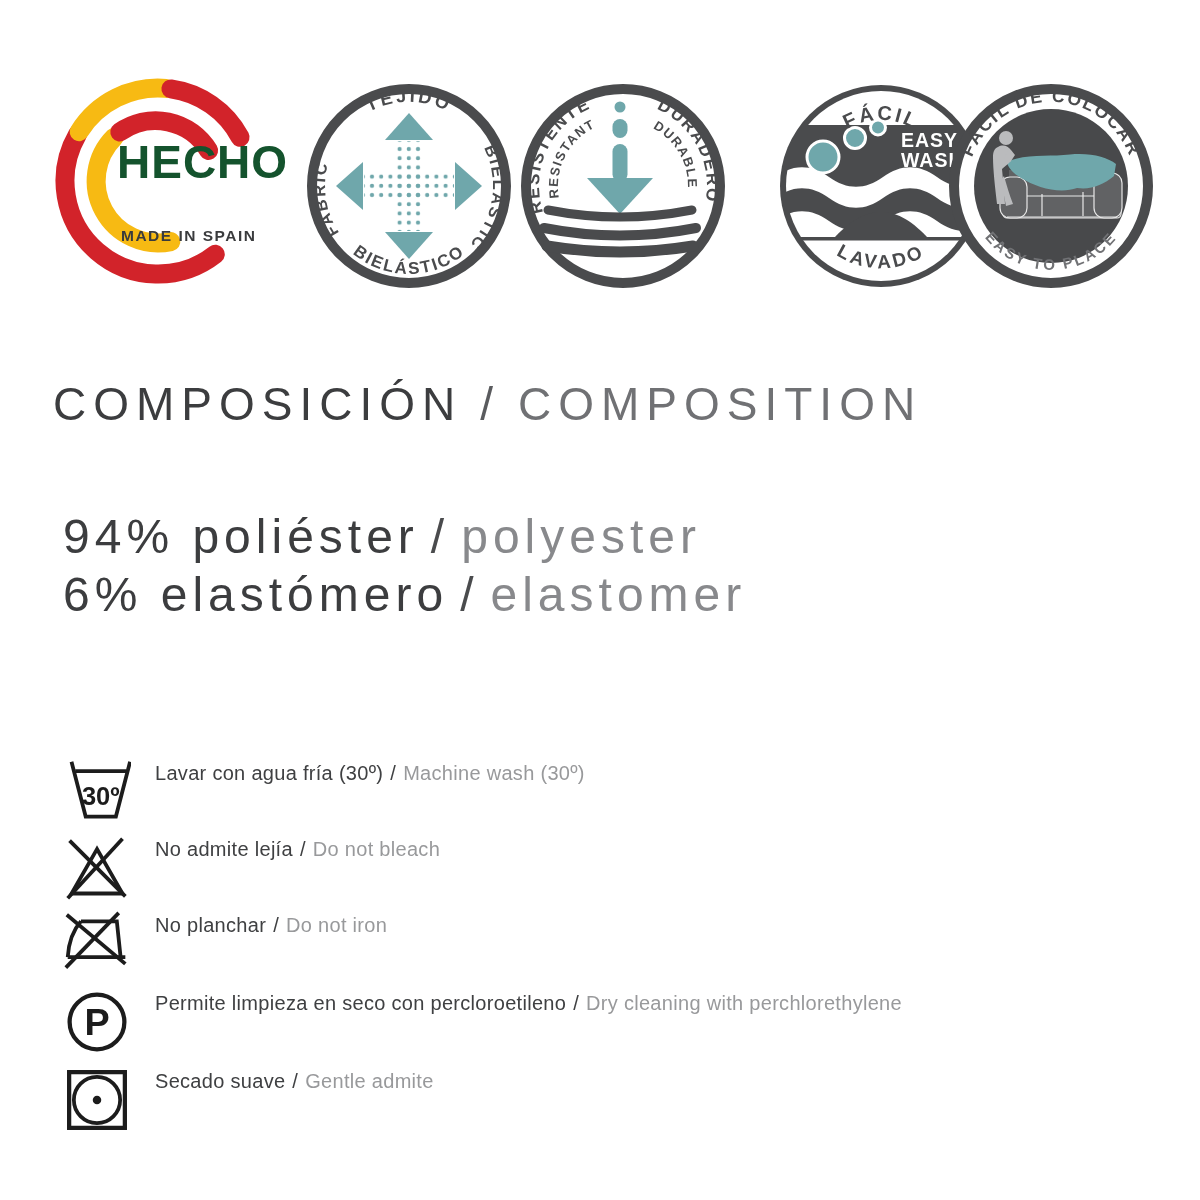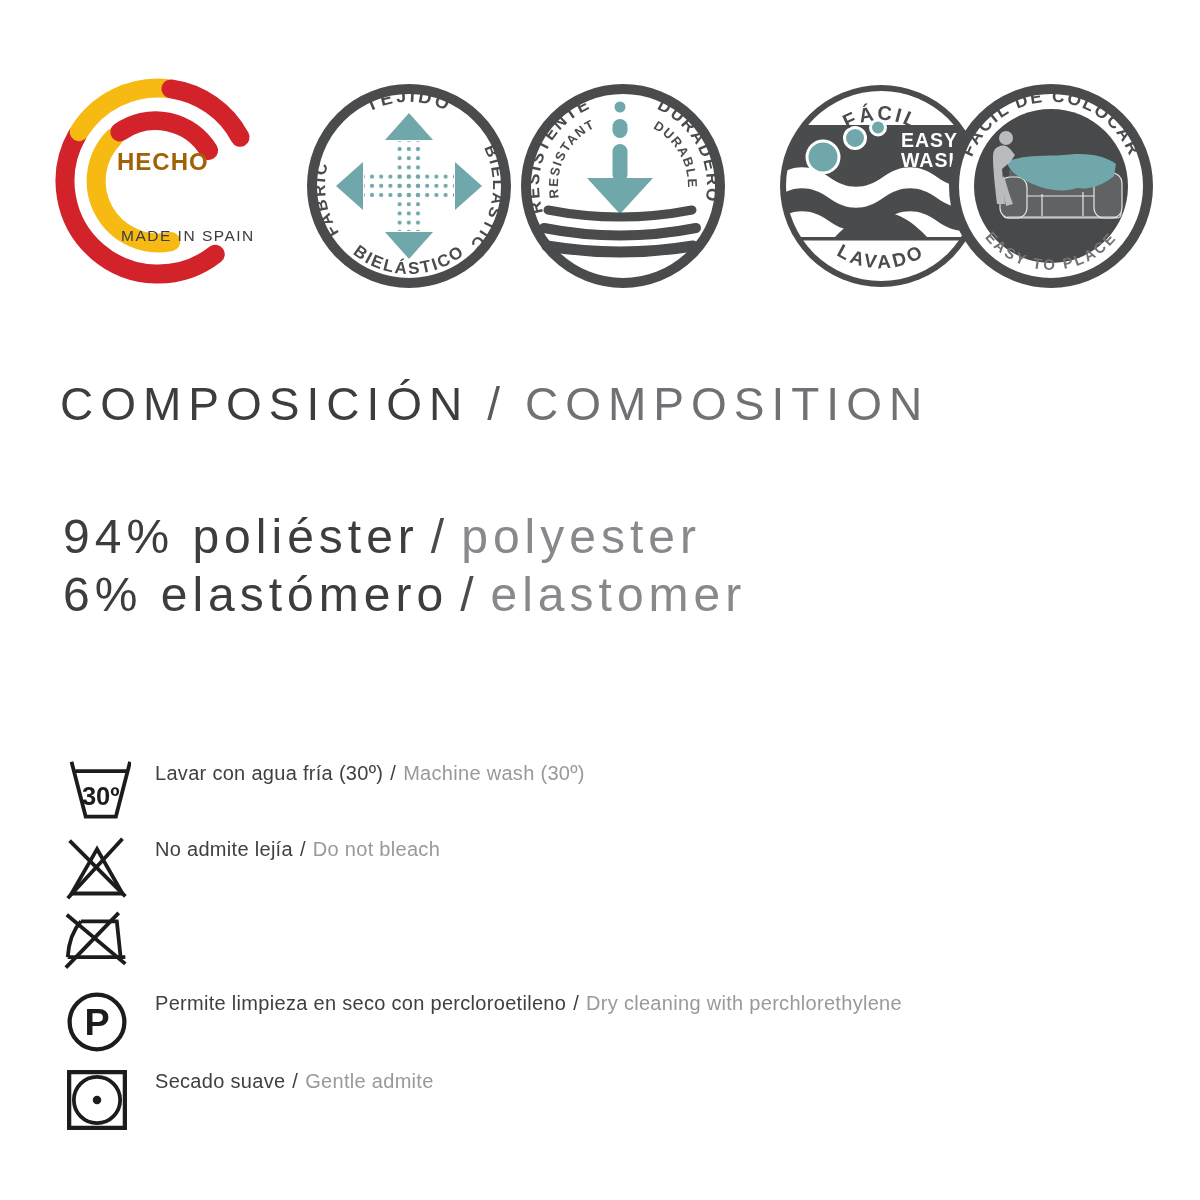--- a/index.html
+++ b/index.html
@@ -2,31 +2,31 @@
 <html><head>
 <meta charset="utf-8">
 <style>
   html,body{margin:0;padding:0;}
   body{width:1200px;height:1200px;position:relative;background:#ffffff;overflow:hidden;
        font-family:"Liberation Sans",sans-serif;}
   .abs{position:absolute;}
 
   
   #logo{left:45px;top:70px;width:280px;height:235px;}
-  .logo-line1{left:72px;top:75px;font-size:24px;font-weight:bold;color:#a16207;letter-spacing:1px;line-height:34px;}
+  .logo-line1{left:72px;top:75px;font-size:46px;font-weight:bold;color:#14532d;letter-spacing:1px;line-height:34px;}
   .logo-line2{left:72px;top:103px;font-size:34px;font-weight:bold;color:#3A3B3D;letter-spacing:0.5px;line-height:34px;}
-  .logo-sub{left:76px;top:158px;font-size:15.5px;font-weight:normal;color:#3A3B3D;letter-spacing:1.5px;line-height:16px;}
+  .logo-sub{left:76px;top:158px;font-size:15.5px;font-weight:bold;color:#3A3B3D;letter-spacing:1.5px;line-height:16px;}
 
   
   .badge{top:80px;width:212px;height:212px;}
   #badge1{left:303px;} #badge2{left:517px;} #badge3{left:775px;} #badge4{left:945px;}
   .badge svg text{font-family:"Liberation Sans",sans-serif;}
 
   
-  .heading{left:60px;top:381px;font-size:46px;font-weight:300;color:#3C3D3F;letter-spacing:7px;line-height:46px;white-space:nowrap;}
+  .heading{left:53px;top:381px;font-size:46px;font-weight:300;color:#3C3D3F;letter-spacing:7px;line-height:46px;white-space:nowrap;}
   .heading .hsep{color:#5A5B5E;margin:0 18px;}
   .heading .en{color:#707174;}
   .comp{left:63px;top:508px;font-size:48px;font-weight:300;line-height:58px;white-space:nowrap;}
   .comp .line{color:#3C3D3F;letter-spacing:5px;}
   .comp .sep{color:#4A4B4D;margin:0 12px;}
   .comp .en{color:#88898C;}
 
   
   .care-row{left:63px;height:72px;display:flex;align-items:flex-start;gap:24px;}
   .care-row .cicon{width:68px;height:68px;flex:0 0 68px;}
@@ -212,20 +212,23 @@
     <span class="es">No admite lejía</span><span class="sep">/</span><span class="en">Do not bleach</span>
   </div>
 </div>
 
 <div class="abs care-row" id="crow3">
   <svg class="cicon" viewBox="0 0 72 72">
     <path d="M19,12 L57,12 L61,50 M5,50 L66,50 M19,12 C11,21 6,34 5,50" fill="none" stroke="#1C1C1C" stroke-width="4"></path>
     <line x1="4" y1="5" x2="66" y2="57" stroke="#1C1C1C" stroke-width="4"></line>
     <line x1="59" y1="3" x2="3" y2="61" stroke="#1C1C1C" stroke-width="4"></line>
   </svg>
+  <div class="ctext">
+    <span class="es">No planchar</span><span class="sep">/</span><span class="en">Do not iron</span>
+  </div>
 </div>
 
 <div class="abs care-row" id="crow4">
   <svg class="cicon" viewBox="0 0 72 72">
     <circle cx="36" cy="36" r="29" fill="none" stroke="#1C1C1C" stroke-width="4.5"></circle>
     <text x="36" y="50" text-anchor="middle" font-size="40" font-weight="bold" fill="#1C1C1C">P</text>
   </svg>
   <div class="ctext">
     <span class="es">Permite limpieza en seco con percloroetileno</span><span class="sep">/</span><span class="en">Dry cleaning with perchlorethylene</span>
   </div>

